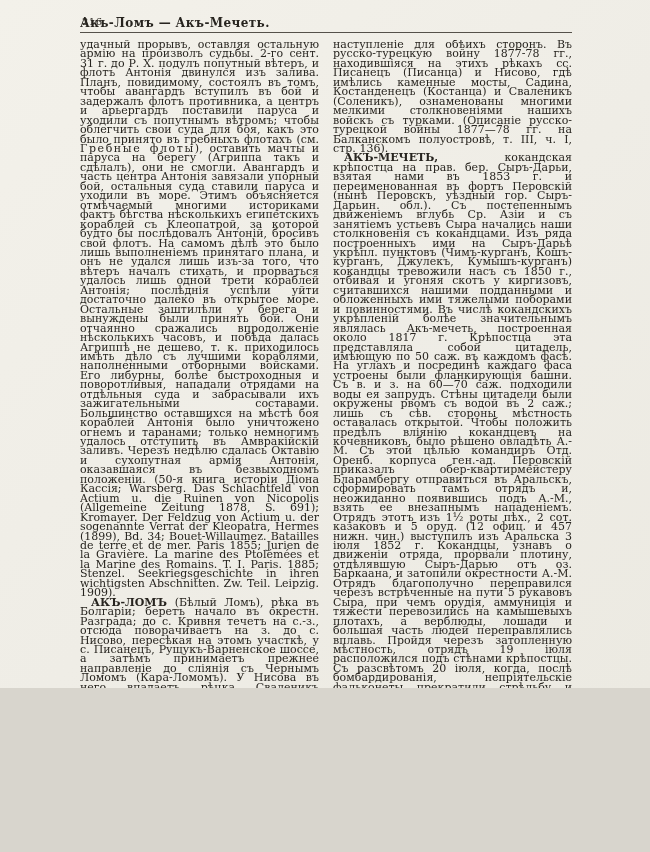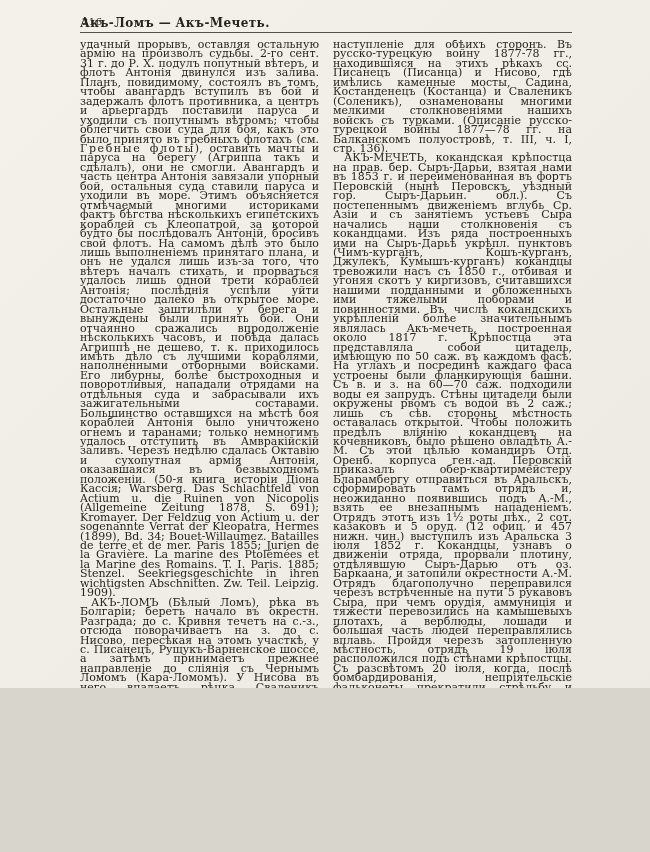--- a/index.html
+++ b/index.html
@@ -43,21 +43,21 @@
     width:239px;
     height:806px;
     overflow:hidden;
     text-align:justify;
     font-size:11px;
     line-height:9.45px;
     word-spacing:.2px;
   }
   .para{margin:0;}
   .para.indent{text-indent:11px;}
-  .seg-bold{font-weight:normal;}
+  .seg-bold{font-weight:bold;}
   .seg-italic{}
   .seg-spaced{letter-spacing:1.6px;}
 </style>
 </head>
 <body>
 
 <div class="page">
   <div class="content">
     <div class="header-row">
       <span class="page-number">216</span>

